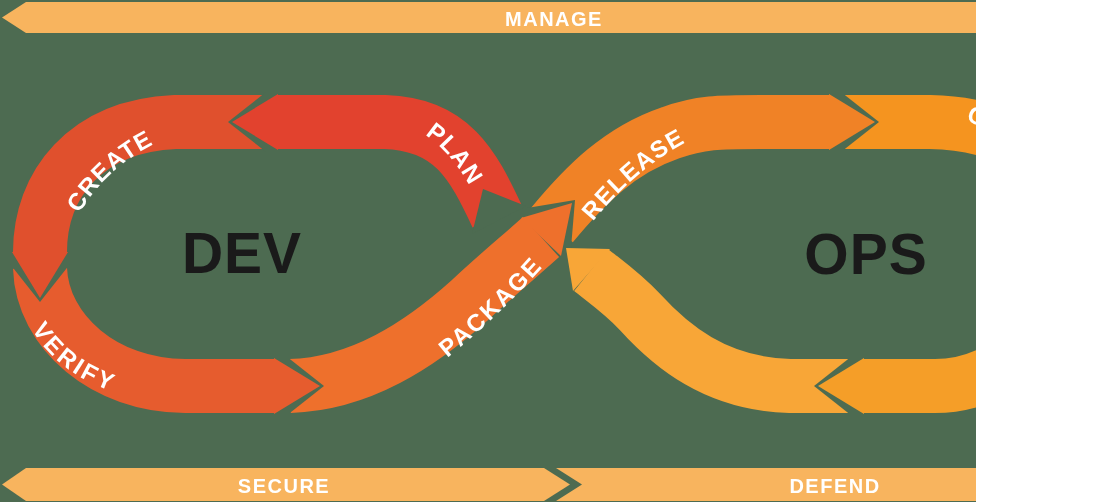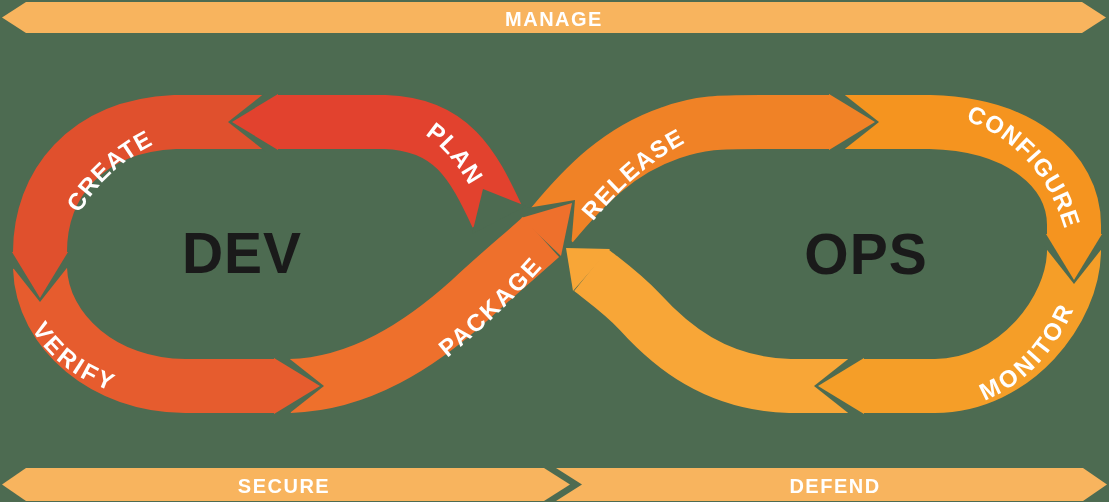--- a/index.html
+++ b/index.html
@@ -1,17 +1,17 @@
 <!DOCTYPE html>
 <html><head>
 <meta charset="utf-8">
 <style>
   html,body{margin:0;padding:0;}
   body{font-family:"Liberation Sans", sans-serif;}
-  .stage{position:relative;width:1109px;height:502px;overflow:hidden;}
+  .stage{position:relative;width:976px;height:502px;overflow:hidden;}
   svg{display:block;}
   .band{fill:none;stroke-width:54;stroke-linecap:butt;stroke-linejoin:round;}
   .seg-label{font-family:"Liberation Sans",sans-serif;font-weight:bold;font-size:24px;letter-spacing:2px;}
   .banner-label{font-family:"Liberation Sans",sans-serif;font-weight:bold;font-size:20px;letter-spacing:1.5px;}
   .loop-title{font-family:"Liberation Sans",sans-serif;font-weight:bold;font-size:57px;letter-spacing:1px;}
 </style>
 </head>
 <body>
 
 <div class="stage" style="background: rgb(77, 107, 81);">

